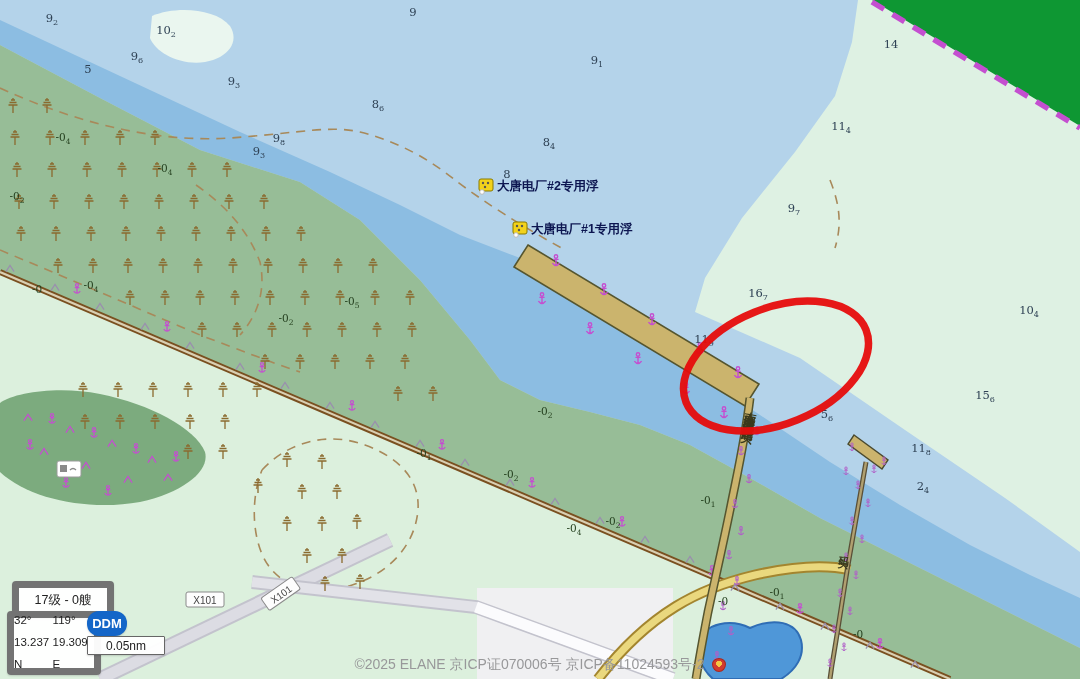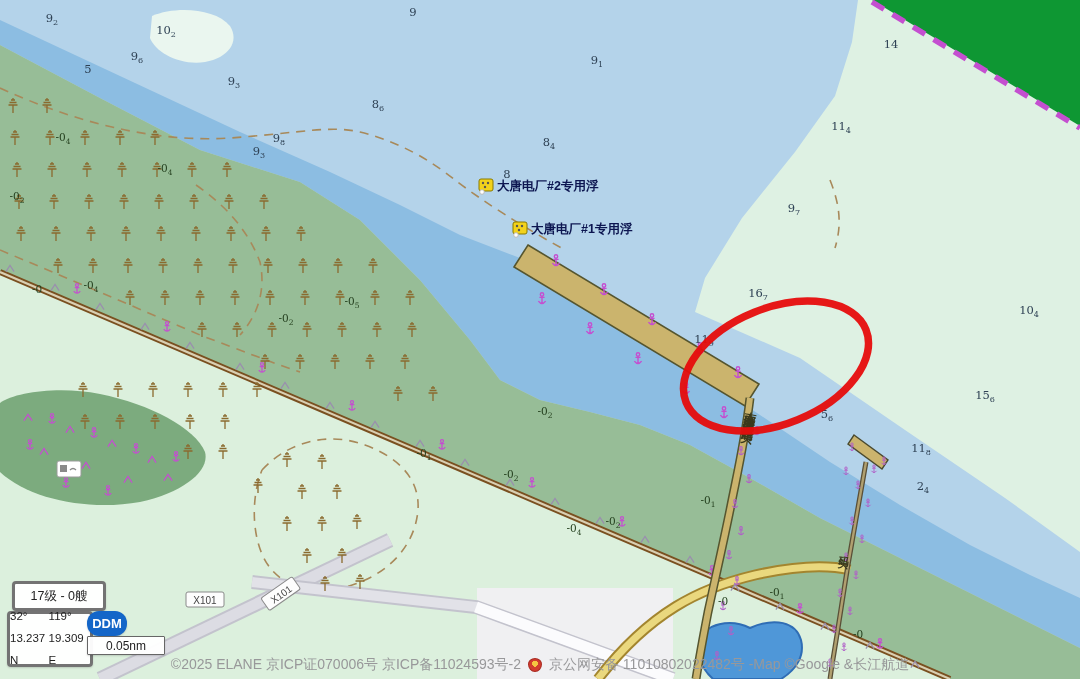--- a/index.html
+++ b/index.html
@@ -9,21 +9,21 @@
   
   .snd{font-family:"DejaVu Serif",serif;font-size:11.5px;fill:#2e4154;}
   .snd .sub{font-size:8px;}
   .dry{font-family:"DejaVu Serif",serif;font-size:10.5px;fill:#25401f;}
   .dry .sub{font-size:7.5px;}
   .cjk{font-family:"Liberation Sans",sans-serif;font-weight:bold;font-size:12.5px;fill:#0c1550;}
   .pier-text{font-family:"Liberation Sans",sans-serif;font-size:12px;letter-spacing:2px;
              font-weight:bold;fill:#3a3a1e;writing-mode:vertical-rl;}
   .roadchip-text{font-family:"Liberation Sans",sans-serif;font-size:10px;fill:#444;}
   
-  .chip{position:absolute;background:rgba(255,255,255,.96);border:3px solid #737373;
+  .chip{position:absolute;background:rgba(255,255,255,.96);border:7px solid #737373;
         border-radius:4px;color:#222;display:flex;align-items:center;justify-content:center;
         box-shadow:0 1px 2px rgba(0,0,0,.15);}
   .chip-level{left:12px;top:581px;width:88px;height:24px;font-size:12.5px;}
   .chip-coords{left:7px;top:611px;width:80px;height:50px;flex-direction:row;
                font-size:11.5px;line-height:1.9;}
   .chip-ddm{left:87px;top:611px;width:40px;height:25px;border:none;border-radius:12px;
             background:#1466c8;color:#fff;font-weight:bold;font-size:13px;}
   .chip-scale{left:87px;top:636px;width:76px;height:17px;border:1.5px solid #666;
               border-radius:1px;font-size:12px;}
   .footer{position:absolute;left:0;right:0;bottom:5px;display:flex;gap:7px;
@@ -380,16 +380,15 @@
 <div class="chip chip-coords">
   <span>32° 13.237 N</span>
   <span>119° 19.309 E</span>
 </div>
 <div class="chip chip-ddm">DDM</div>
 <div class="chip chip-scale">0.05nm</div>
 
 <div class="footer">
   <span>©2025 ELANE 京ICP证070006号  京ICP备11024593号-2</span>
   <span class="psb-badge"></span>
-  <span>京公网安备 11010802022482号  -Map ©Google &amp;长江航道</span>
 </div>
 
 </div>
 
 </body></html>

